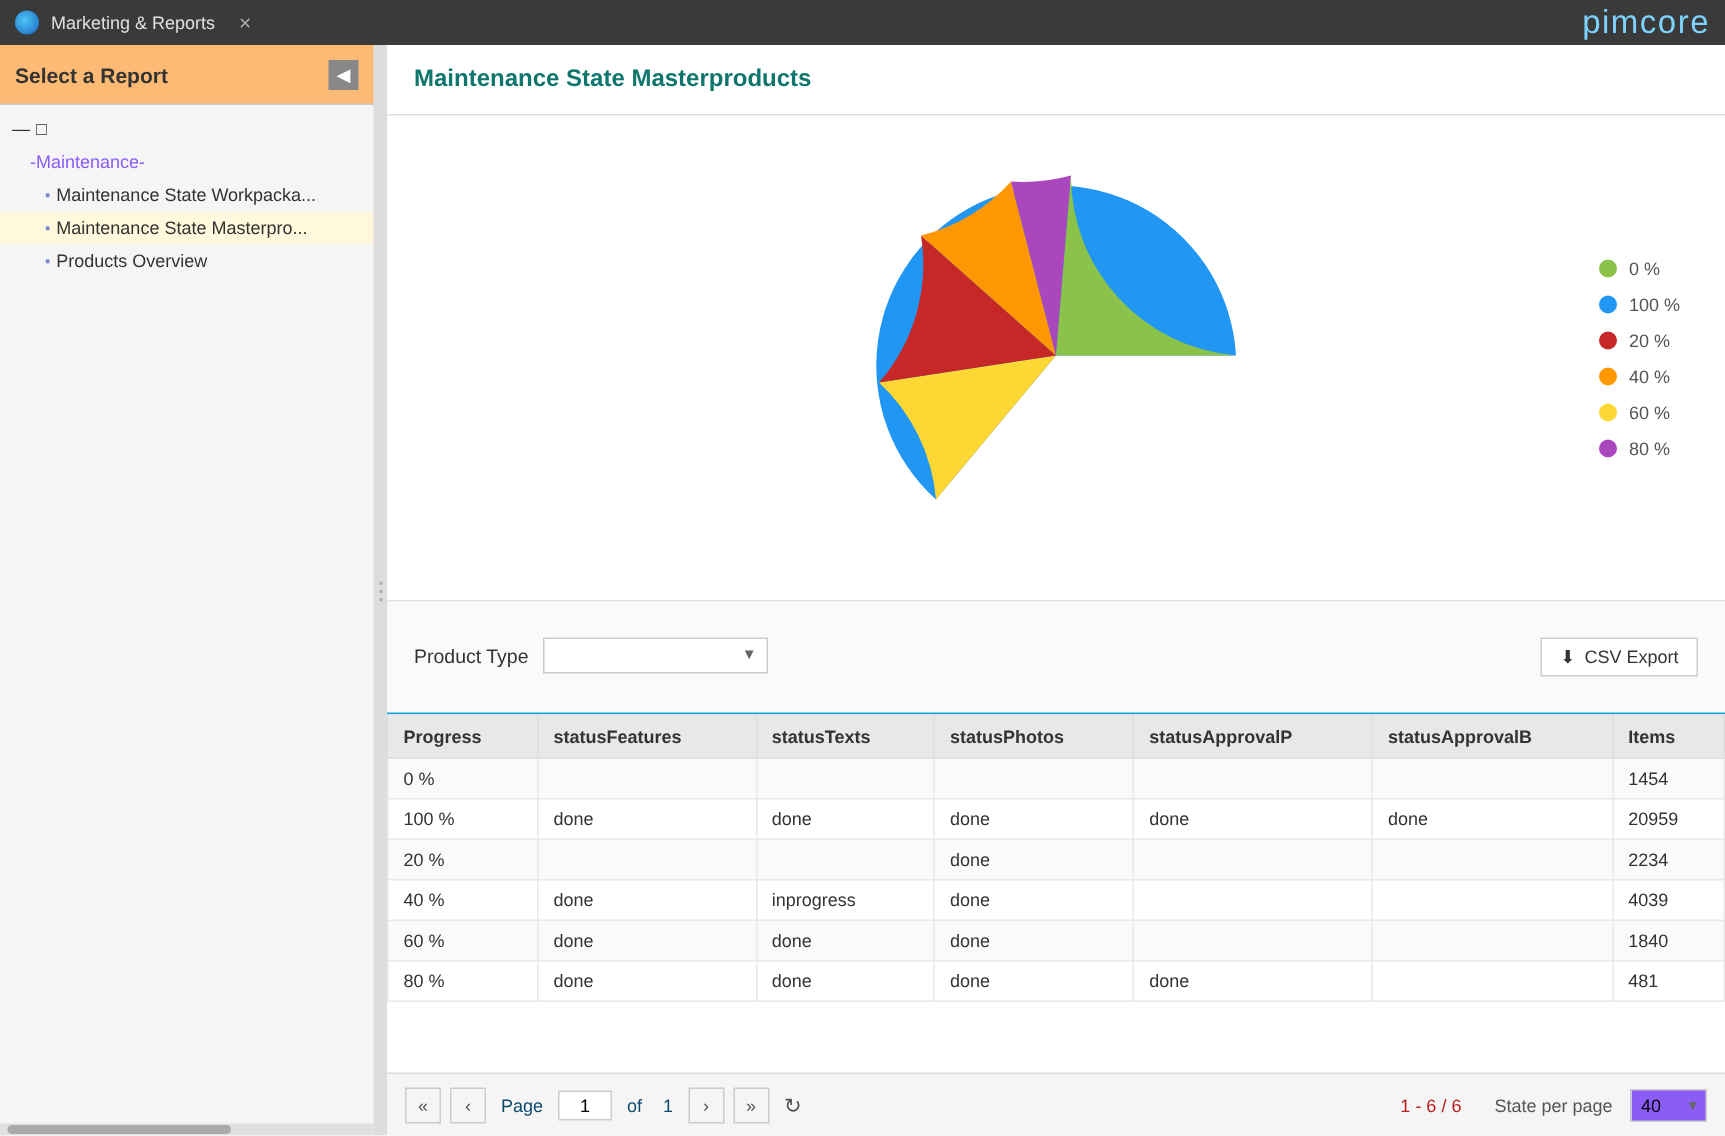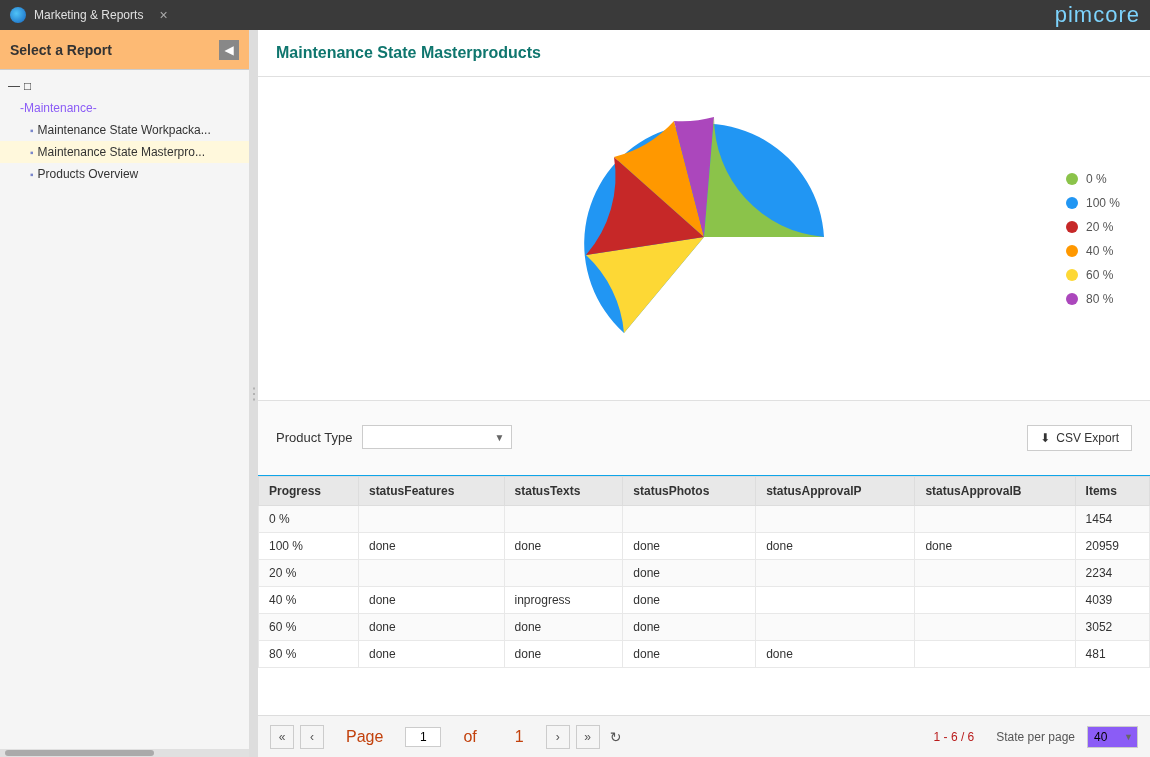--- a/index.html
+++ b/index.html
@@ -202,21 +202,21 @@
       width: 24px;
       height: 24px;
       cursor: pointer;
       display: flex;
       align-items: center;
       justify-content: center;
       font-size: 12px;
       color: #555;
     }
     .page-btn:disabled { color: #bbb; cursor: default; }
-    .page-label { font-size: 16px; color: #c2410c; margin: 0 16px; }
+    .page-label { font-size: 12px; color: #0c4a6e; margin: 0 4px; }
     .page-input {
       width: 36px;
       border: 1px solid #ccc;
       padding: 2px 4px;
       font-size: 12px;
       text-align: center;
     }
     .page-info { font-size: 12px; color: #b91c1c; margin-left: auto; }
     .items-label { font-size: 12px; color: #555; margin-left: 16px; }
     .items-select-wrap { position: relative; display: inline-block; margin-left: 6px; }
@@ -421,21 +421,21 @@
               <td></td>
               <td>4039</td>
             </tr>
             <tr>
               <td>60 %</td>
               <td>done</td>
               <td>done</td>
               <td>done</td>
               <td></td>
               <td></td>
-              <td>3052</td>
+              <td>1840</td>
             </tr>
             <tr>
               <td>80 %</td>
               <td>done</td>
               <td>done</td>
               <td>done</td>
               <td>done</td>
               <td></td>
               <td>481</td>
             </tr>

